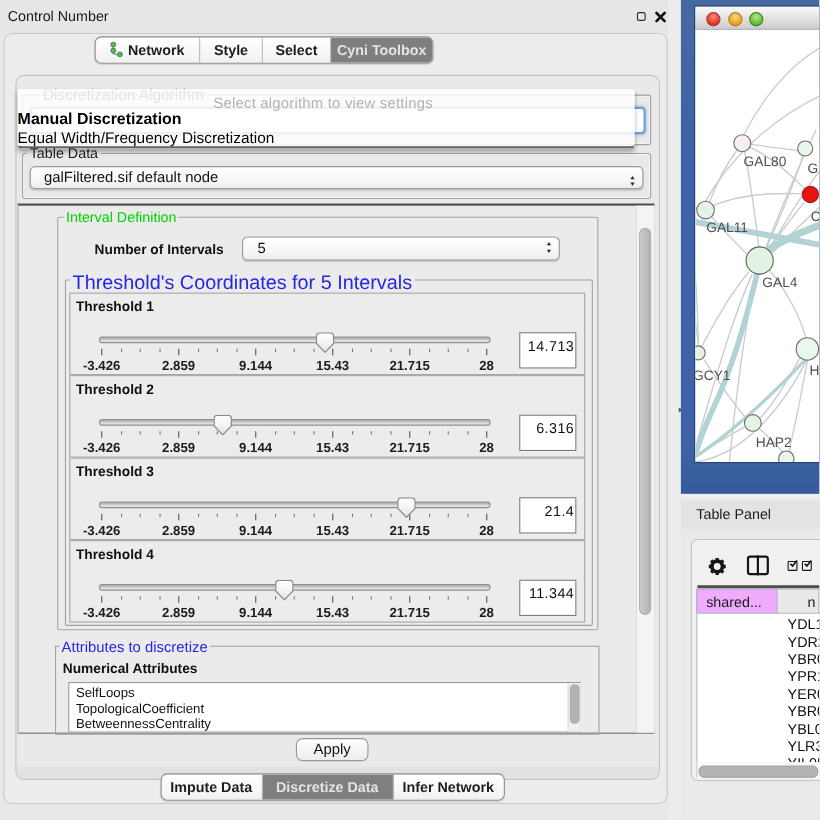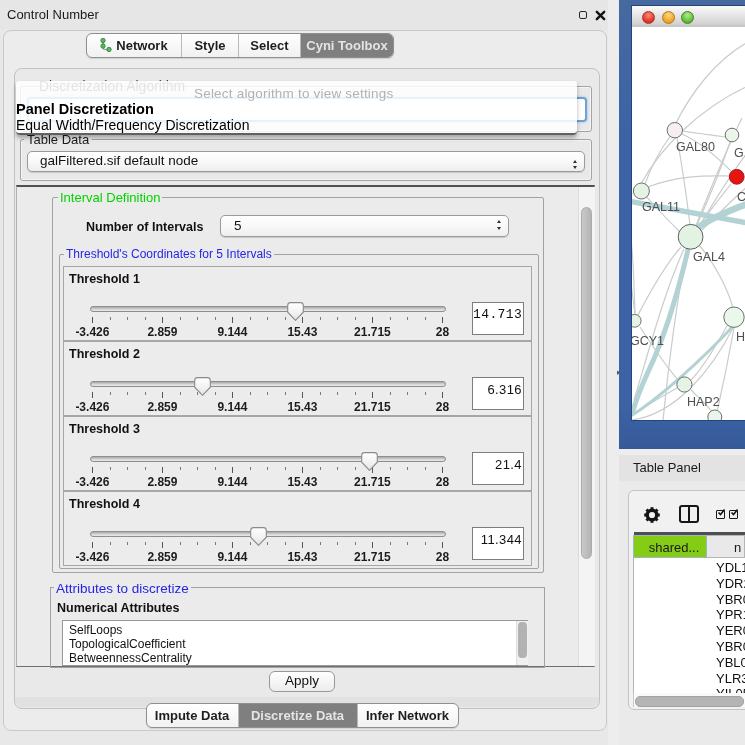--- a/index.html
+++ b/index.html
@@ -83,21 +83,21 @@
 <div class="abs" style="left:52px;top:197px;width:490px;height:374px;border:1px solid #a2a2a2;border-radius:2px;"></div>
 <div class="abs" style="left:58px;top:190px;font-size:13px;color:#00d300;background:#ebebeb;padding:0 2px;">Interval Definition</div>
 <div class="abs" style="left:86px;top:220px;font-size:12.5px;font-weight:bold;color:#111;">Number of Intervals</div>
 <div class="combo abs" style="left:220px;top:215px;width:287px;height:20px;line-height:19px;">
   <span style="margin-left:13px;">5</span>
   <i class="arr arrup" style="left:276.2px;top:3.7px;"></i>
   <i class="arr arrdn" style="left:276.2px;top:10.5px;"></i>
 </div>
 
 <div class="abs" style="left:59px;top:254px;width:478px;height:313px;border:1px solid #a2a2a2;border-radius:2px;"></div>
-<div class="abs" style="left:64px;top:247px;font-size:12px;color:#2525e8;background:#ebebeb;padding:0 2px;">Threshold's Coordinates for 5 Intervals</div>
+<div class="abs" style="left:64px;top:247px;font-size:18px;color:#2525e8;background:#ebebeb;padding:0 2px;">Threshold's Coordinates for 5 Intervals</div>
 
 <div id="thresholds">
     <div class="thbox abs" style="left:63px;top:265.5px;width:467px;height:73px;">
       <div class="thlabel" style="position:absolute;left:5px;top:5.5px;">Threshold 1</div>
       <div class="track" style="left:26px;top:39px;width:354px;"></div>
       <div class="tick" style="left:28.4px;top:50px;height:6.5px;background:#555;"></div>
       <div class="tick" style="left:45.9px;top:50.5px;height:3px;"></div>
       <div class="tick" style="left:63.4px;top:50.5px;height:3px;"></div>
       <div class="tick" style="left:80.9px;top:50.5px;height:3px;"></div>
       <div class="tick" style="left:98.4px;top:50px;height:6.5px;background:#555;"></div>
@@ -126,21 +126,21 @@
       <svg style="position:absolute;left:223.4px;top:35px;" width="17" height="19" viewBox="0 0 17 19">
         <defs>
           <linearGradient id="tg0" x1="0" y1="0" x2="0" y2="1">
             <stop offset="0" stop-color="#ffffff"></stop>
             <stop offset="0.55" stop-color="#f2f2f2"></stop>
             <stop offset="1" stop-color="#e2e2e2"></stop>
           </linearGradient>
         </defs>
         <path d="M3.6,0.6 L13.4,0.6 A2.9,2.9 0 0 1 16.3,3.5 L16.3,10.2 L8.5,18.3 L0.7,10.2 L0.7,3.5 A2.9,2.9 0 0 1 3.6,0.6 Z" fill="url(#tg0)" stroke="#8a8a8a" stroke-width="1.1"></path>
       </svg>
-      <div class="vbox" style="top:35.5px;font-family:Liberation Mono, monospace;">14.713</div>
+      <div class="vbox" style="top:35.5px;">14.713</div>
     </div>
     <div class="thbox abs" style="left:63px;top:340.5px;width:467px;height:73px;">
       <div class="thlabel" style="position:absolute;left:5px;top:5.5px;">Threshold 2</div>
       <div class="track" style="left:26px;top:39px;width:354px;"></div>
       <div class="tick" style="left:28.4px;top:50px;height:6.5px;background:#555;"></div>
       <div class="tick" style="left:45.9px;top:50.5px;height:3px;"></div>
       <div class="tick" style="left:63.4px;top:50.5px;height:3px;"></div>
       <div class="tick" style="left:80.9px;top:50.5px;height:3px;"></div>
       <div class="tick" style="left:98.4px;top:50px;height:6.5px;background:#555;"></div>
       <div class="tick" style="left:115.9px;top:50.5px;height:3px;"></div>
@@ -280,21 +280,21 @@
 <div class="seg abs" style="left:145.5px;top:702.5px;height:23px;">
   <div class="s" style="width:91px;">Impute Data</div>
   <div class="s sel" style="width:118px;">Discretize Data</div>
   <div class="s" style="width:100px;">Infer Network</div>
 </div>
 
 <div class="abs" style="left:16px;top:81px;width:561px;height:52px;background:rgba(255,255,255,0.86);
      border-radius:3px 3px 4px 4px;border-bottom:2px solid #606060;
      box-shadow:0 3px 4px rgba(0,0,0,0.3);"></div>
 <div class="abs" style="left:194px;top:86px;font-size:13.5px;letter-spacing:0.2px;color:#b2b2b2;">Select algorithm to view settings</div>
-<div class="abs" style="left:16px;top:100.5px;font-size:14.5px;font-weight:bold;color:#000;">Panel Discretization</div>
+<div class="abs" style="left:16px;top:100.5px;font-size:14.5px;font-weight:bold;color:#000;">Manual Discretization</div>
 <div class="abs" style="left:16px;top:117px;font-size:14px;color:#000;">Equal Width/Frequency Discretization</div>
 
 <div class="abs" style="left:608px;top:0;width:11px;height:745px;background:#ededed;"></div>
 
 <svg class="abs" style="left:615.5px;top:369.5px;" width="6" height="7" viewBox="0 0 6 7">
   <path d="M1,0.5 L1,5 L2.6,3.8 L3.8,6 L4.7,5.5 L3.5,3.4 L5.2,3 Z" fill="#5a5a5a"></path>
 </svg>
 
 <div class="abs" style="left:619px;top:0;width:126px;height:449px;
      background:linear-gradient(#46699f,#3d63a6 30%,#3d63a6 90%,#365a99);"></div>
@@ -399,22 +399,22 @@
 <svg class="abs" style="left:717px;top:508px;" width="9" height="9" viewBox="0 0 9 9">
     <path d="M1.5,4.5 L3.5,6.5 L7.5,1.5" stroke="#161616" stroke-width="1.6" fill="none"></path>
   </svg>
 <div class="abs" style="left:729px;top:510px;width:7px;height:7px;border:1.4px solid #161616;border-radius:1px;"></div>
 <svg class="abs" style="left:730px;top:508px;" width="9" height="9" viewBox="0 0 9 9">
     <path d="M1.5,4.5 L3.5,6.5 L7.5,1.5" stroke="#161616" stroke-width="1.6" fill="none"></path>
   </svg>
 
 <div class="abs" style="left:634px;top:532px;width:111px;height:2.5px;background:#4f4f4f;"></div>
 
-<div class="abs" style="left:633px;top:534.5px;width:74px;height:23.5px;background:#84cc16;border:1px solid #9bb7c3;box-sizing:border-box;
-     font-size:13px;color:#1a1a1a;text-align:center;line-height:23px;text-indent:8px;">shared...</div>
+<div class="abs" style="left:633px;top:534.5px;width:74px;height:23.5px;background:#f0abfc;border:1px solid #9bb7c3;box-sizing:border-box;
+     font-size:13px;color:#1a1a1a;text-align:left;line-height:23px;text-indent:8px;">shared...</div>
 <div class="abs" style="left:707px;top:534.5px;width:38px;height:23.5px;background:#e9e9e9;border:1px solid #b5b5b5;border-left:none;box-sizing:border-box;"></div>
 <div class="abs" style="left:734px;top:540px;font-size:13px;color:#1a1a1a;">n</div>
 
 <div class="abs" style="left:633px;top:558px;width:112px;height:135px;background:#ffffff;border-left:1px solid #b5b5b5;box-sizing:border-box;overflow:hidden;">
   <div style="position:absolute;left:82px;top:2px;font-size:13px;color:#111;line-height:15.8px;">
     YDL194W<br>YDR277C<br>YBR043C<br>YPR145W<br>YER054C<br>YBR045C<br>YBL079W<br>YLR345W<br>YIL052C</div>
 </div>
 
 <div class="abs" style="left:633px;top:693px;width:112px;height:14px;background:#fafafa;border-left:1px solid #c9c9c9;"></div>
 <div class="abs" style="left:634.5px;top:695.5px;width:107px;height:9px;background:#b4b4b4;border:0.5px solid #a2a2a2;border-radius:5px;"></div>

